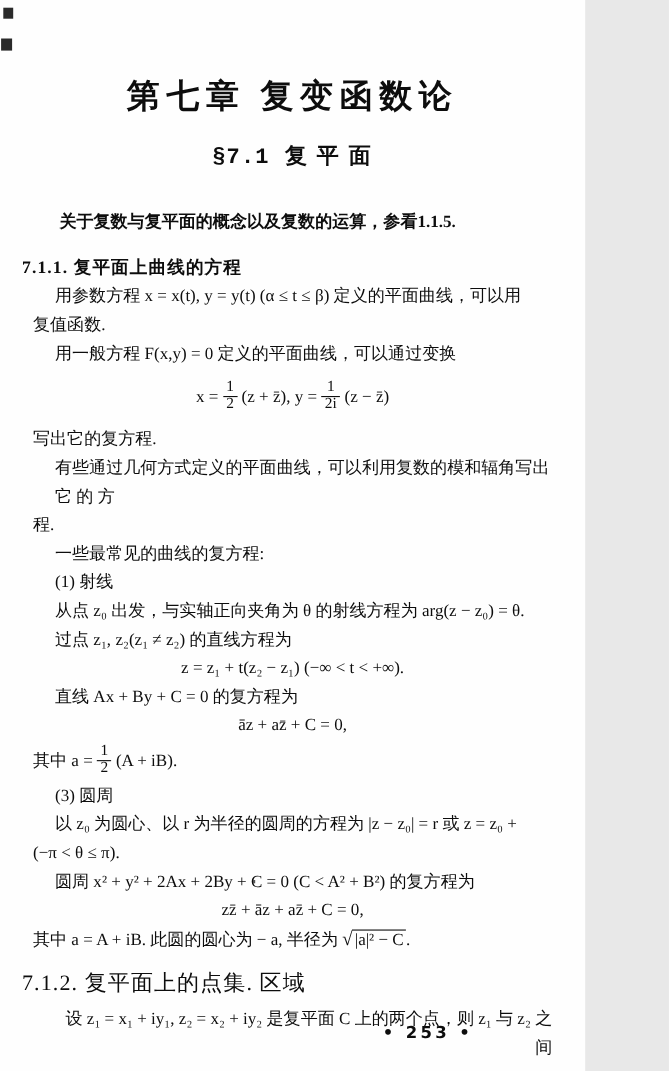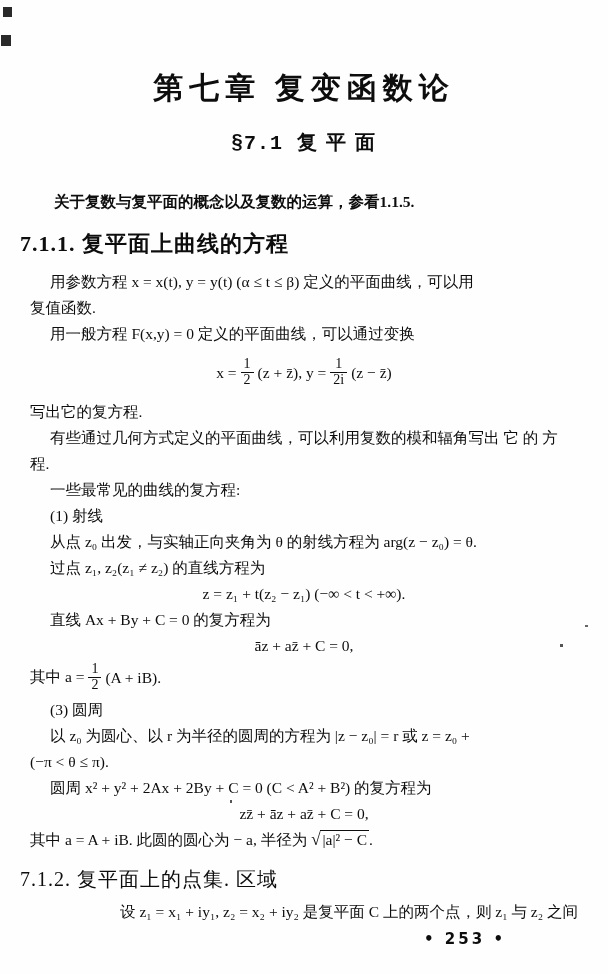--- a/index.html
+++ b/index.html
@@ -1,18 +1,18 @@
 <!DOCTYPE html>
 <html><head>
 <meta charset="utf-8">
 <style>
   html,body{margin:0;padding:0;background:#e8e8e8;}
   .page{
     position:relative;
-    width:608px;height:974px;
+    width:532px;height:974px;
     background:#fefefe;
     box-sizing:border-box;
     padding:0 30px;
     overflow:hidden;
     color:#0d0d0d;
     font-family:"Liberation Serif","DejaVu Serif",serif;
     font-size:15.5px;
   }
   .chapter-title{
     margin:70px 0 0 0;
@@ -27,22 +27,22 @@
     margin:24px 0 0 0;
     text-align:center;
     font-size:20px;
     line-height:24px;
     font-weight:bold;
     letter-spacing:2px;
   }
   .section-title .sec-label{letter-spacing:1px;margin-right:14px;font-family:Liberation Mono, monospace;}
   .intro{margin-top:33px;line-height:22px;padding-left:24px;font-weight:bold;}
   .h711{
-    margin:14px 0 12px -10px;
-    font-size:22px;line-height:26px;font-weight:bold;
+    margin:14px 0 0 -10px;
+    font-size:16px;line-height:26px;font-weight:bold;
     letter-spacing:1px;
   }
   .h712{
     margin:12px 0 0 -10px;
     font-size:20px;line-height:28px;font-weight:normal;
     letter-spacing:1px;
   }
   .line{line-height:26px;}
   .ind{padding-left:20px;}
   .ctr{text-align:center;}

